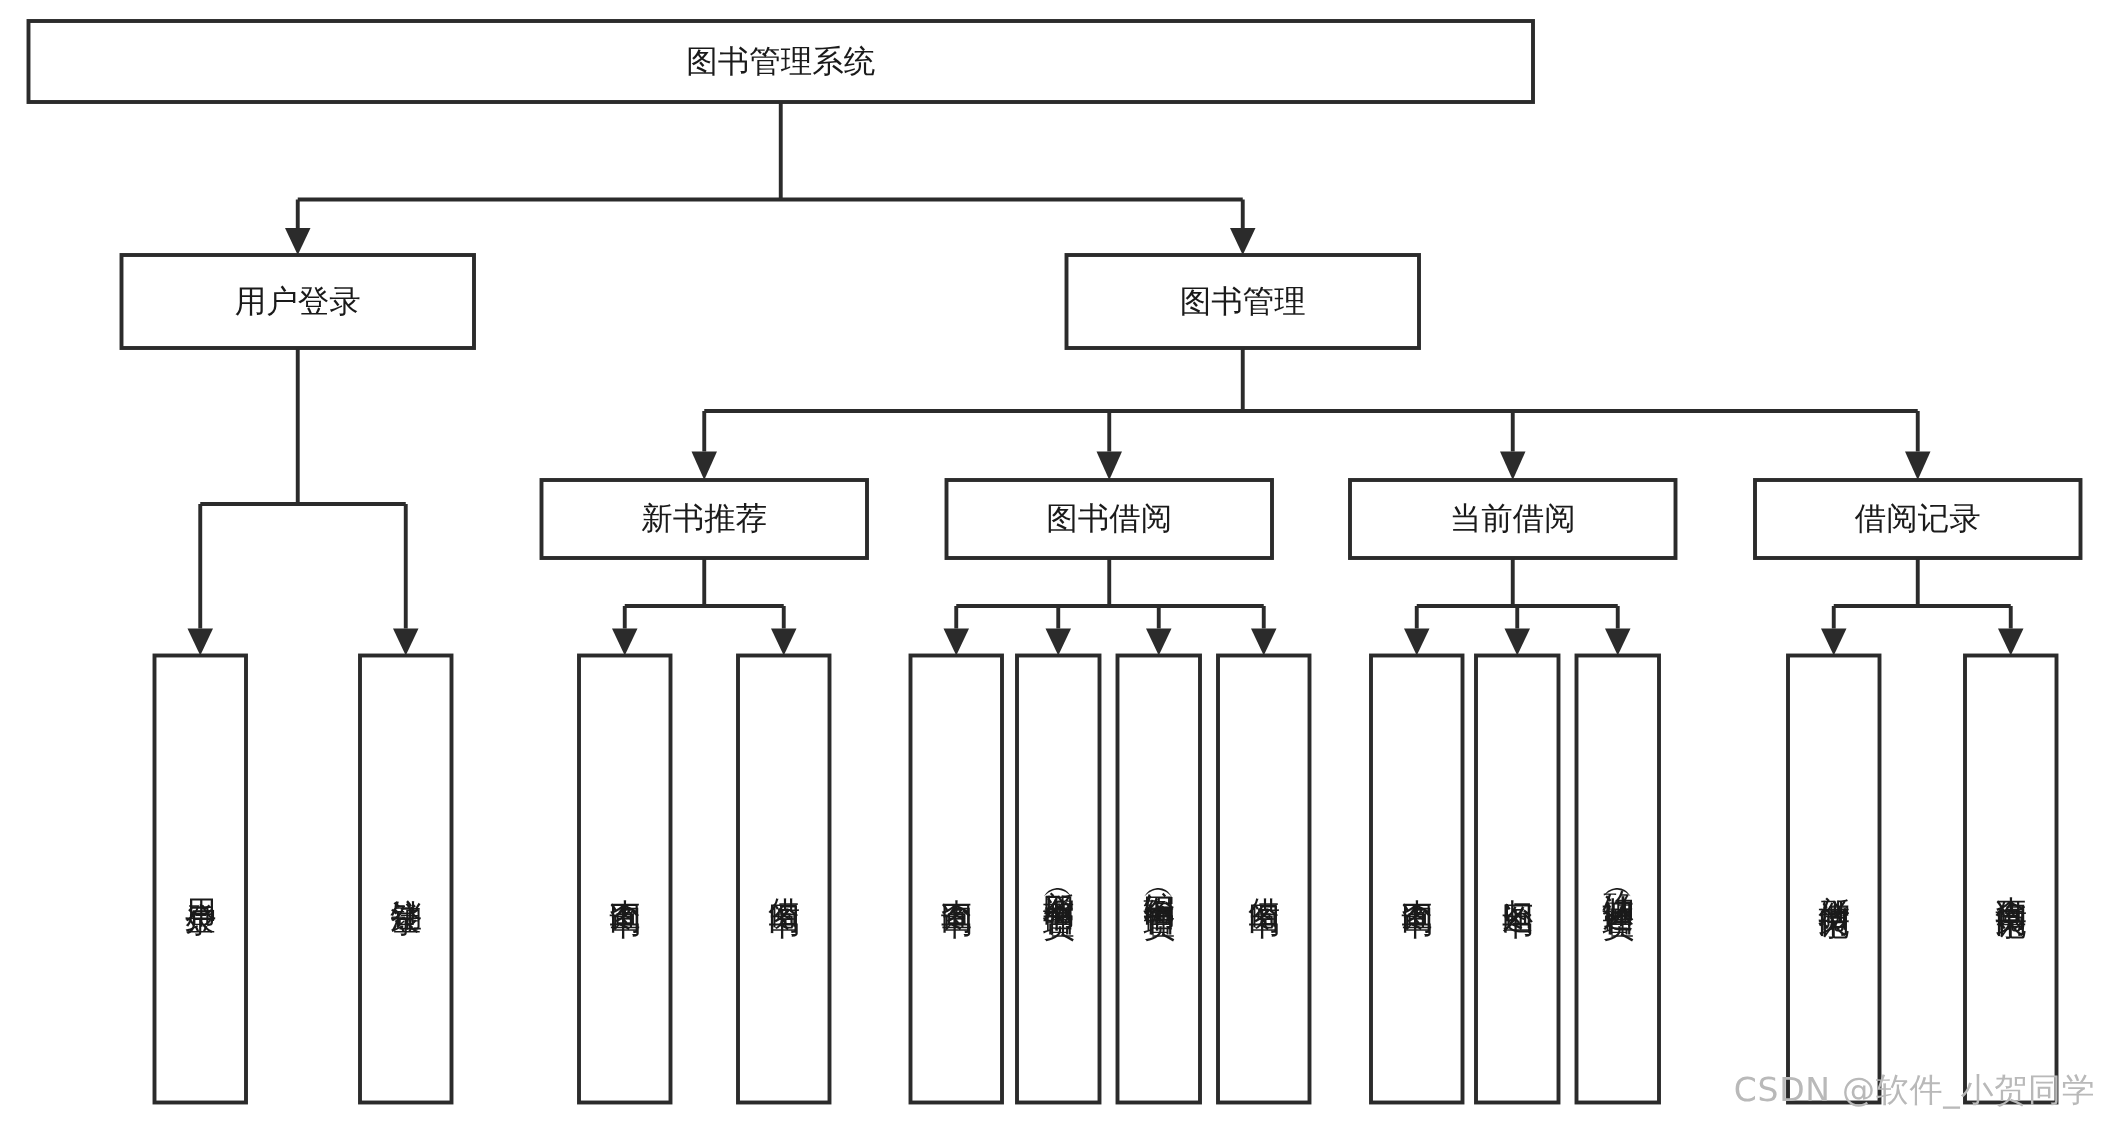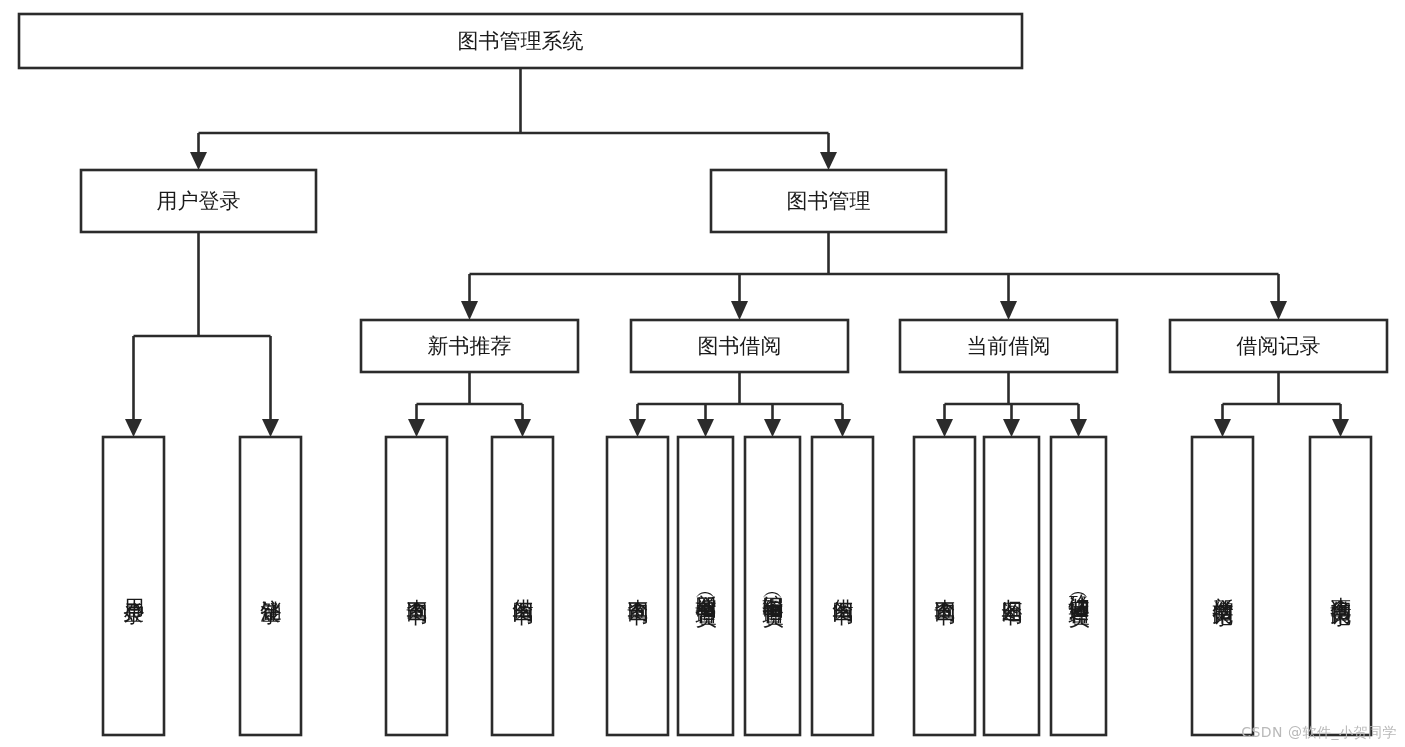--- a/index.html
+++ b/index.html
@@ -68,21 +68,21 @@
     letter-spacing: 2px;
     color: #1a1a1a;
     white-space: nowrap;
     text-align: center;
   }
   .watermark {
     position: absolute;
     right: 8px;
     bottom: 5px;
     font-family: "DejaVu Sans", "Liberation Sans", sans-serif;
-    font-size: 14px;
+    font-size: 22px;
     color: #b9b9b9;
     white-space: nowrap;
     letter-spacing: 0.5px;
   }
 </style>
 </head>
 <body>
 
 <div id="diagram-root">
 

